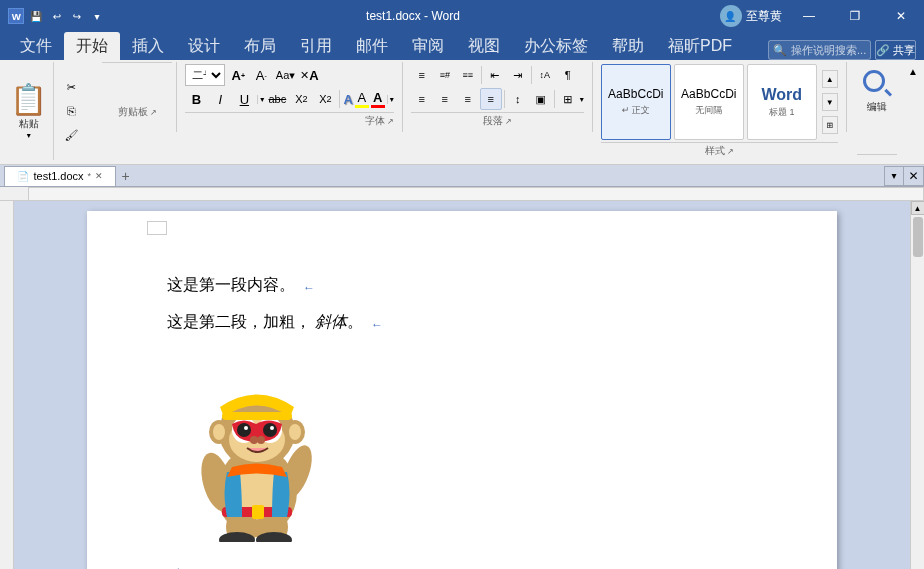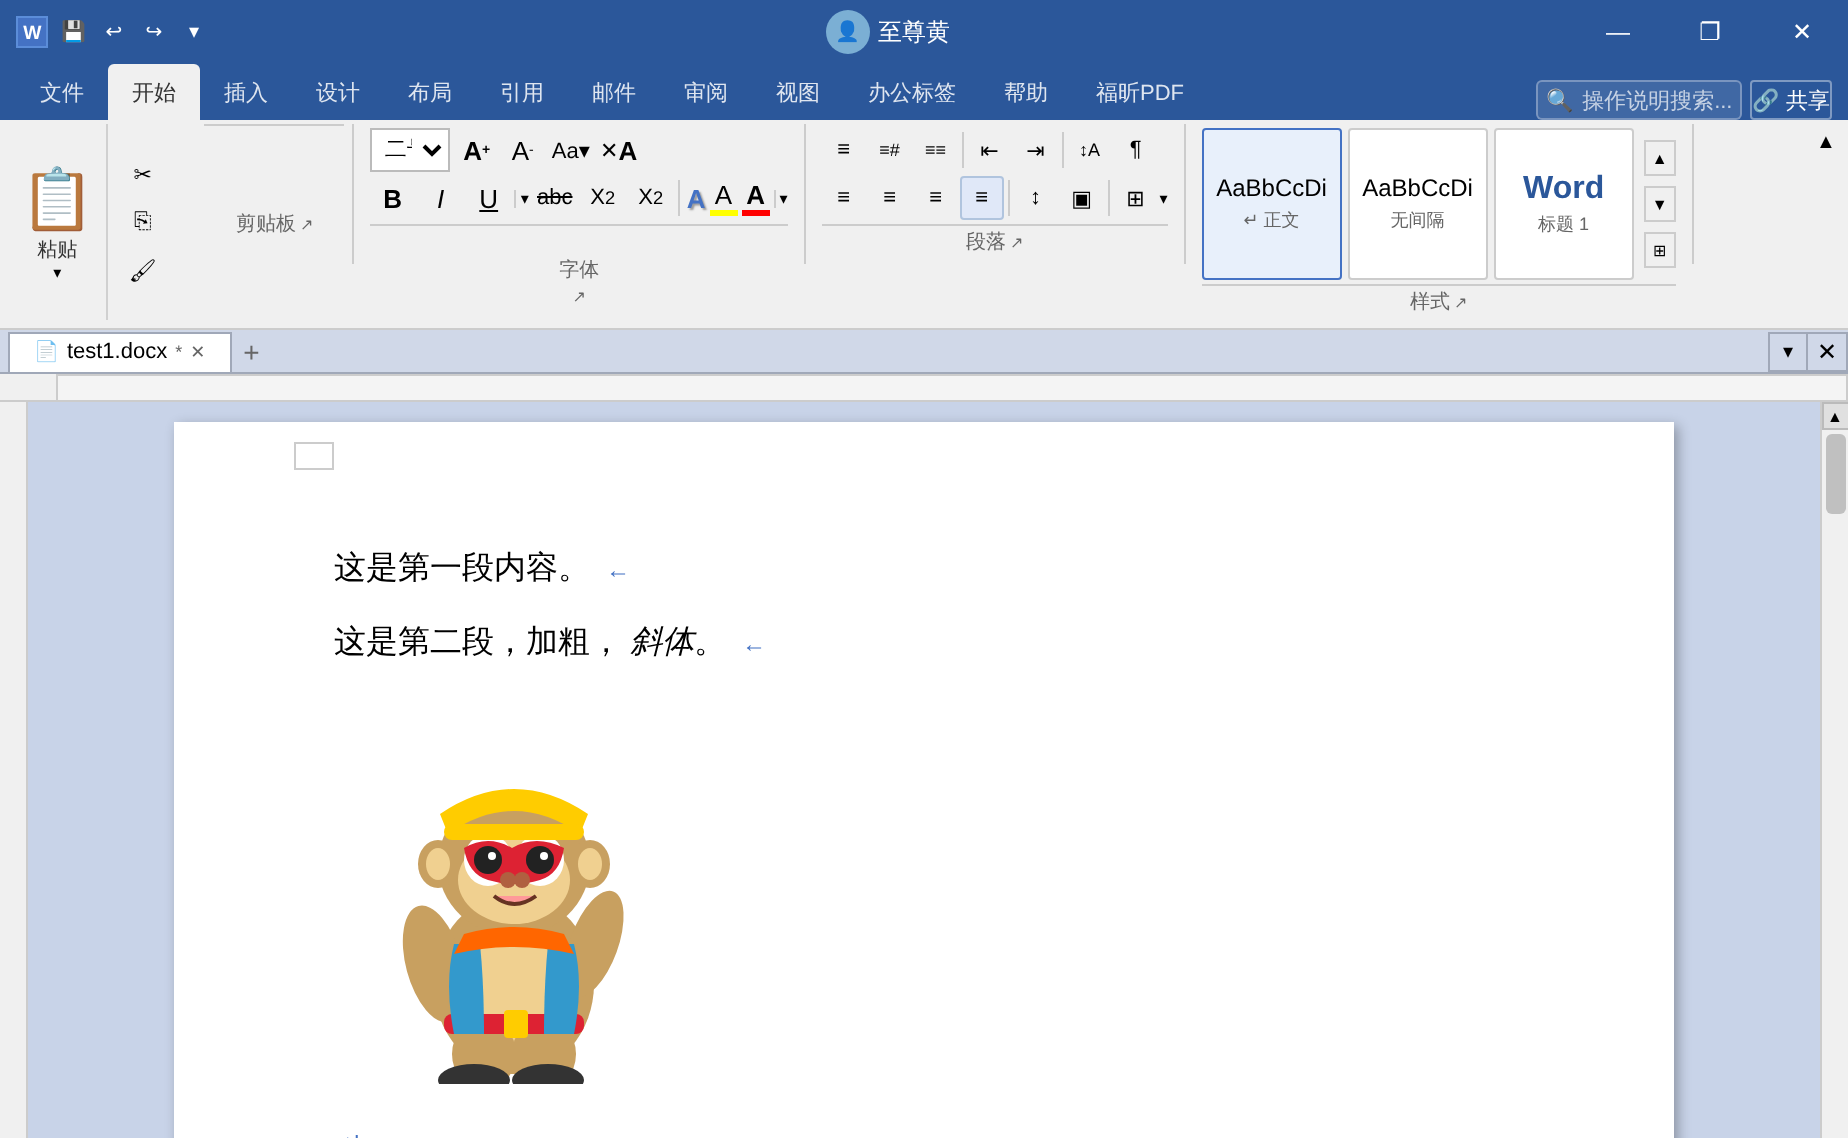--- a/index.html
+++ b/index.html
@@ -19,21 +19,21 @@
     .title-bar-icon { width: 16px; height: 16px; background: #4472c4; border: 1px solid #5b8dd9; display: inline-flex; align-items: center; justify-content: center; font-size: 10px; }
     .title-bar-title { flex: 1; text-align: center; font-size: 12px; color: white; }
     .title-bar-user { display: flex; align-items: center; gap: 4px; font-size: 12px; margin-right: 4px; }
     .user-avatar { width: 22px; height: 22px; background: #7bafd4; border-radius: 50%; display: flex; align-items: center; justify-content: center; font-size: 10px; }
     .title-win-btns { display: flex; }
     .win-btn { width: 46px; height: 32px; background: none; border: none; color: white; cursor: pointer; font-size: 12px; display: flex; align-items: center; justify-content: center; }
 
     
     .ribbon { background: #f0f0f0; border-bottom: 1px solid #ccc; }
     .ribbon-tabs { background: #2b579a; display: flex; align-items: flex-end; padding: 0 8px; height: 28px; }
-    .ribbon-tab { padding: 4px 12px; font-size: 11px; color: rgba(255,255,255,0.85); cursor: pointer; height: 100%; display: flex; align-items: center; }
+    .ribbon-tab { padding: 4px 12px; font-size: 16px; color: rgba(255,255,255,0.85); cursor: pointer; height: 100%; display: flex; align-items: center; }
     .ribbon-tab.active { background: #f0f0f0; color: #333; border-radius: 3px 3px 0 0; }
 
     .ribbon-content { background: #f0f0f0; display: flex; align-items: stretch; padding: 2px 4px 4px 4px; min-height: 88px; gap: 2px; }
     .small-btn { width: 26px; height: 22px; background: none; border: 1px solid transparent; border-radius: 2px; cursor: pointer; font-size: 11px; display: flex; align-items: center; justify-content: center; }
     .font-select { height: 22px; font-size: 11px; border: 1px solid #bbb; background: white; padding: 0 2px; min-width: 100px; }
     .font-size-select { height: 22px; font-size: 11px; border: 1px solid #bbb; background: white; padding: 0 2px; width: 40px; }
     .font-btn { width: 22px; height: 22px; background: none; border: 1px solid transparent; border-radius: 2px; cursor: pointer; font-size: 11px; display: flex; align-items: center; justify-content: center; }
     .font-btn.bold { font-weight: bold; }
     .font-btn.italic { font-style: italic; }
     .font-btn.underline { text-decoration: underline; }
@@ -93,20 +93,21 @@
           <text x="3" y="12" fill="white" font-size="11" font-weight="bold">W</text>
         </svg>
     </div>
     <div class="quick-access">
       <button class="qa-btn" title="保存">💾</button>
       <button class="qa-btn" title="撤销">↩</button>
       <button class="qa-btn" title="恢复">↪</button>
       <button class="qa-btn">▾</button>
     </div>
   </div>
+  <div class="title-bar-title">test1.docx - Word</div>
   <div class="title-bar-user">
     <div class="user-avatar">👤</div>
     <span>至尊黄</span>
   </div>
   <div class="title-win-btns">
     <button class="win-btn">—</button>
     <button class="win-btn">❐</button>
     <button class="win-btn close">✕</button>
   </div>
 </div>
@@ -193,21 +194,21 @@
           <div style="width:14px;height:3px;background:yellow;"></div>
         </div>
         <div style="display:flex;flex-direction:column;align-items:center;cursor:pointer;">
           <span style="font-size:13px;font-weight:bold;">A</span>
           <div style="width:14px;height:3px;background:red;"></div>
         </div>
         <div style="display:flex;flex-direction:column;align-items:center;">
           <span style="font-size:8px;border-left:1px solid #ccc;padding-left:2px;cursor:pointer;">▾</span>
         </div>
       </div>
-      <div style="font-size:10px;color:#666;text-align:center;border-top:1px solid #ccc;padding-top:15px;margin-top:2px;display:flex;align-items:center;justify-content:flex-end;gap:2px;flex-direction:column;">
+      <div style="font-size:10px;color:#666;text-align:center;border-top:1px solid #ccc;padding-top:1px;margin-top:2px;display:flex;align-items:center;justify-content:flex-end;gap:2px;">
         <span>字体</span>
         <span style="font-size:8px;cursor:pointer;">↗</span>
       </div>
     </div>
 
     <div class="ribbon-divider"></div>
 
     <div style="display:flex;flex-direction:column;padding:2px 4px;">
       <div style="display:flex;align-items:center;gap:1px;margin-bottom:2px;">
         <button class="font-btn">≡</button>
@@ -263,20 +264,31 @@
         </div>
       </div>
       <div style="font-size:10px;color:#666;text-align:center;border-top:1px solid #ccc;padding-top:1px;margin-top:2px;display:flex;align-items:center;justify-content:center;gap:2px;">
         <span>样式</span>
         <span style="font-size:8px;cursor:pointer;">↗</span>
       </div>
     </div>
 
     <div class="ribbon-divider"></div>
 
+    <div style="display:flex;flex-direction:column;align-items:center;justify-content:center;padding:4px 6px;">
+      <div style="display:flex;flex-direction:column;align-items:center;justify-content:center;cursor:pointer;border-radius:3px;padding:4px 6px;">
+        <div style="position:relative;width:28px;height:28px;">
+          <div style="width:22px;height:22px;border:3px solid #4472c4;border-radius:50%;position:absolute;top:0;left:0;"></div>
+          <div style="width:8px;height:3px;background:#4472c4;position:absolute;bottom:1px;right:0;transform:rotate(45deg);transform-origin:right center;"></div>
+        </div>
+        <span style="font-size:10px;color:#333;margin-top:2px;">编辑</span>
+      </div>
+      <div style="font-size:10px;color:#666;text-align:center;border-top:1px solid #ccc;padding-top:1px;margin-top:auto;width:100%;">
+      </div>
+    </div>
 
     <div style="margin-left:auto;display:flex;flex-direction:column;justify-content:flex-start;padding-top:2px;">
       <button style="width:14px;height:14px;background:none;border:none;cursor:pointer;font-size:10px;">▲</button>
     </div>
   </div>
 </div>
 
 <div class="tab-bar">
   <div class="doc-tab">
     <span style="font-size:10px;">📄</span>

